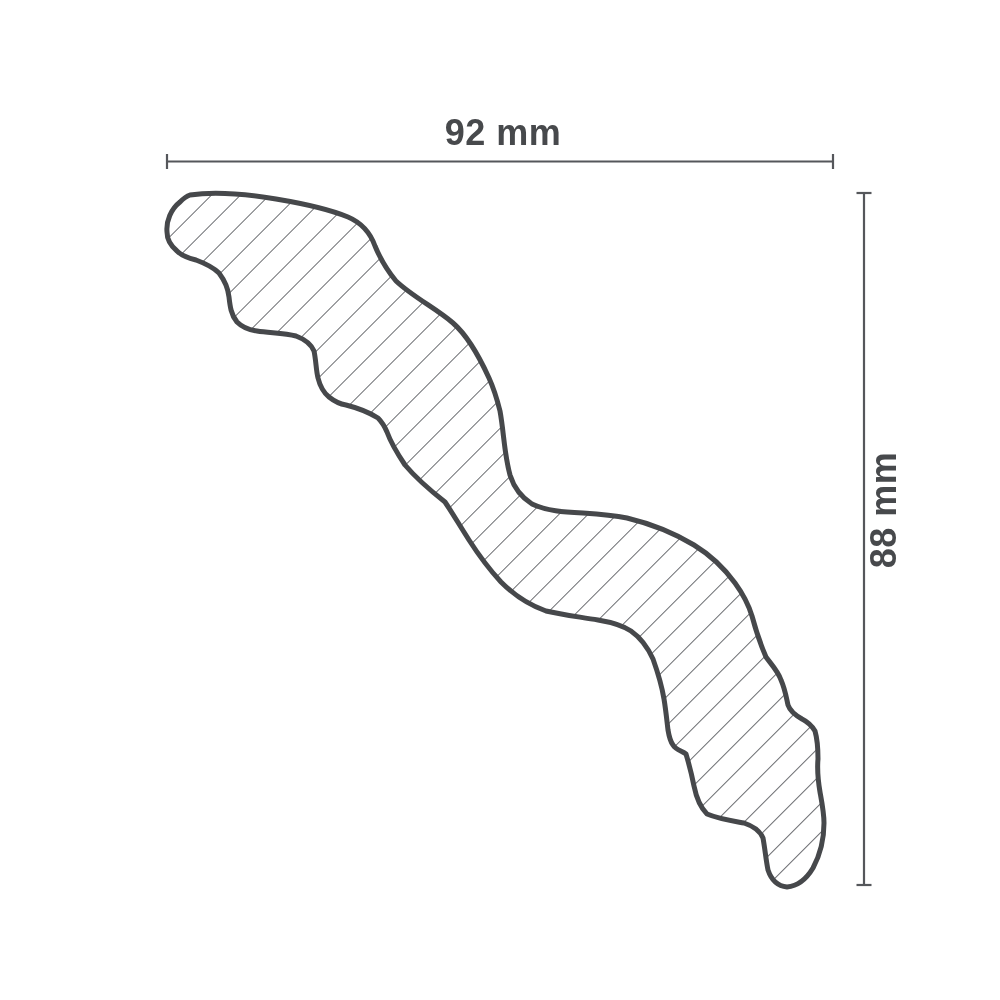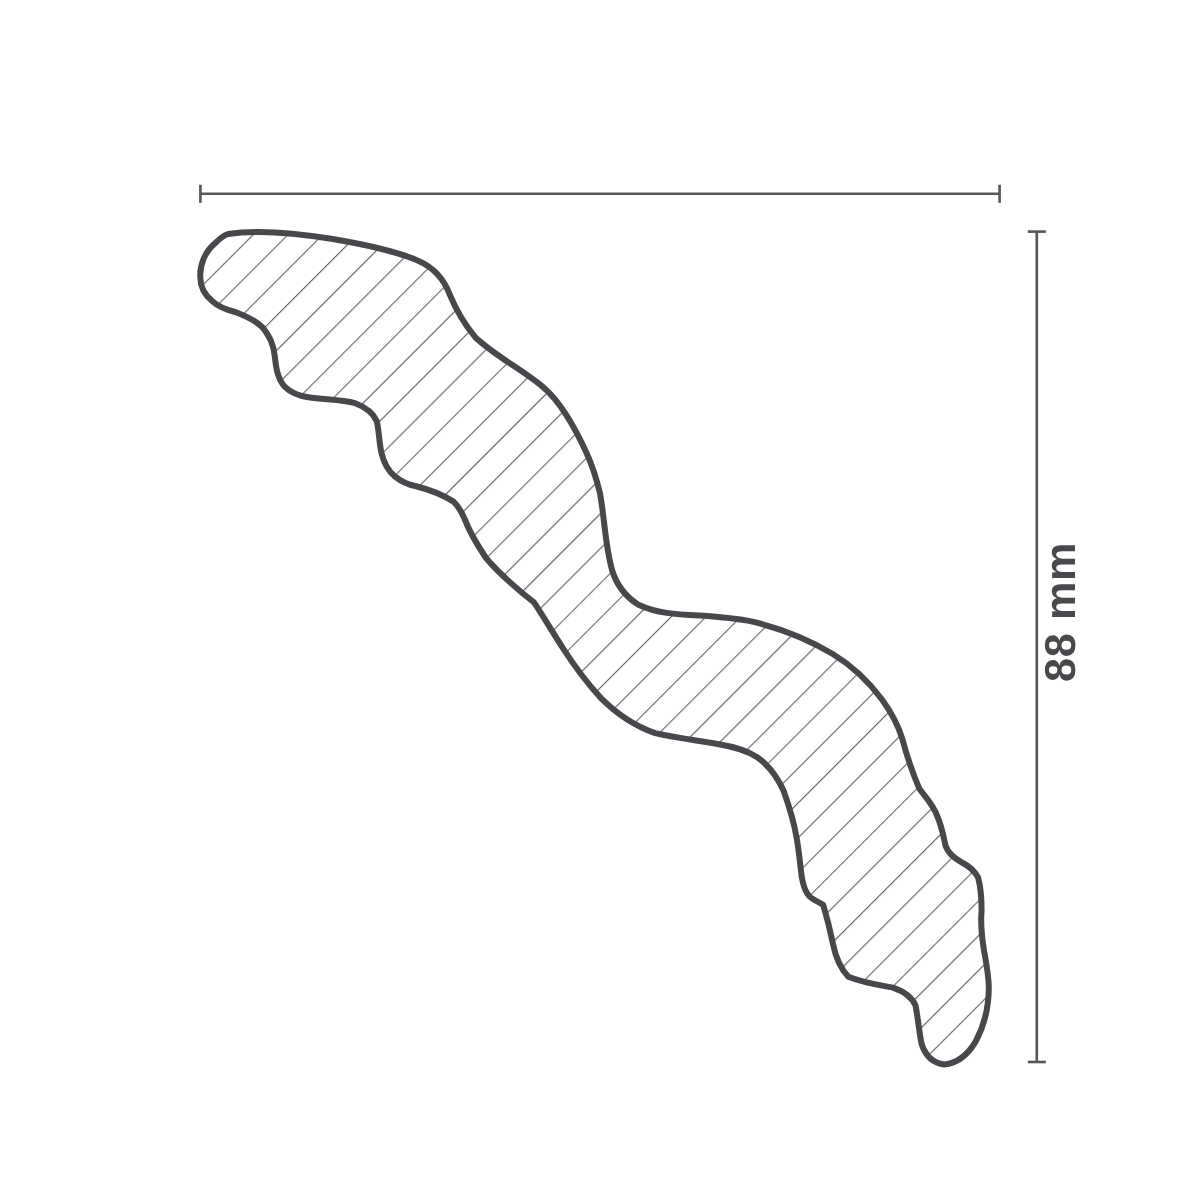--- a/index.html
+++ b/index.html
@@ -119,16 +119,17 @@
       <line x1="833" y1="154" x2="833" y2="169"></line>
     </g>
 
     <g stroke="#55575b" stroke-width="2.2">
       <line x1="864" y1="193" x2="864" y2="885"></line>
       <line x1="856.5" y1="193" x2="871.5" y2="193"></line>
       <line x1="856.5" y1="885" x2="871.5" y2="885"></line>
     </g>
   </svg>
 
+  <div class="dim-label dim-label-width">92 mm</div>
 
   <div class="dim-label dim-label-height">88 mm</div>
 
 </div>
 
 </body></html>

